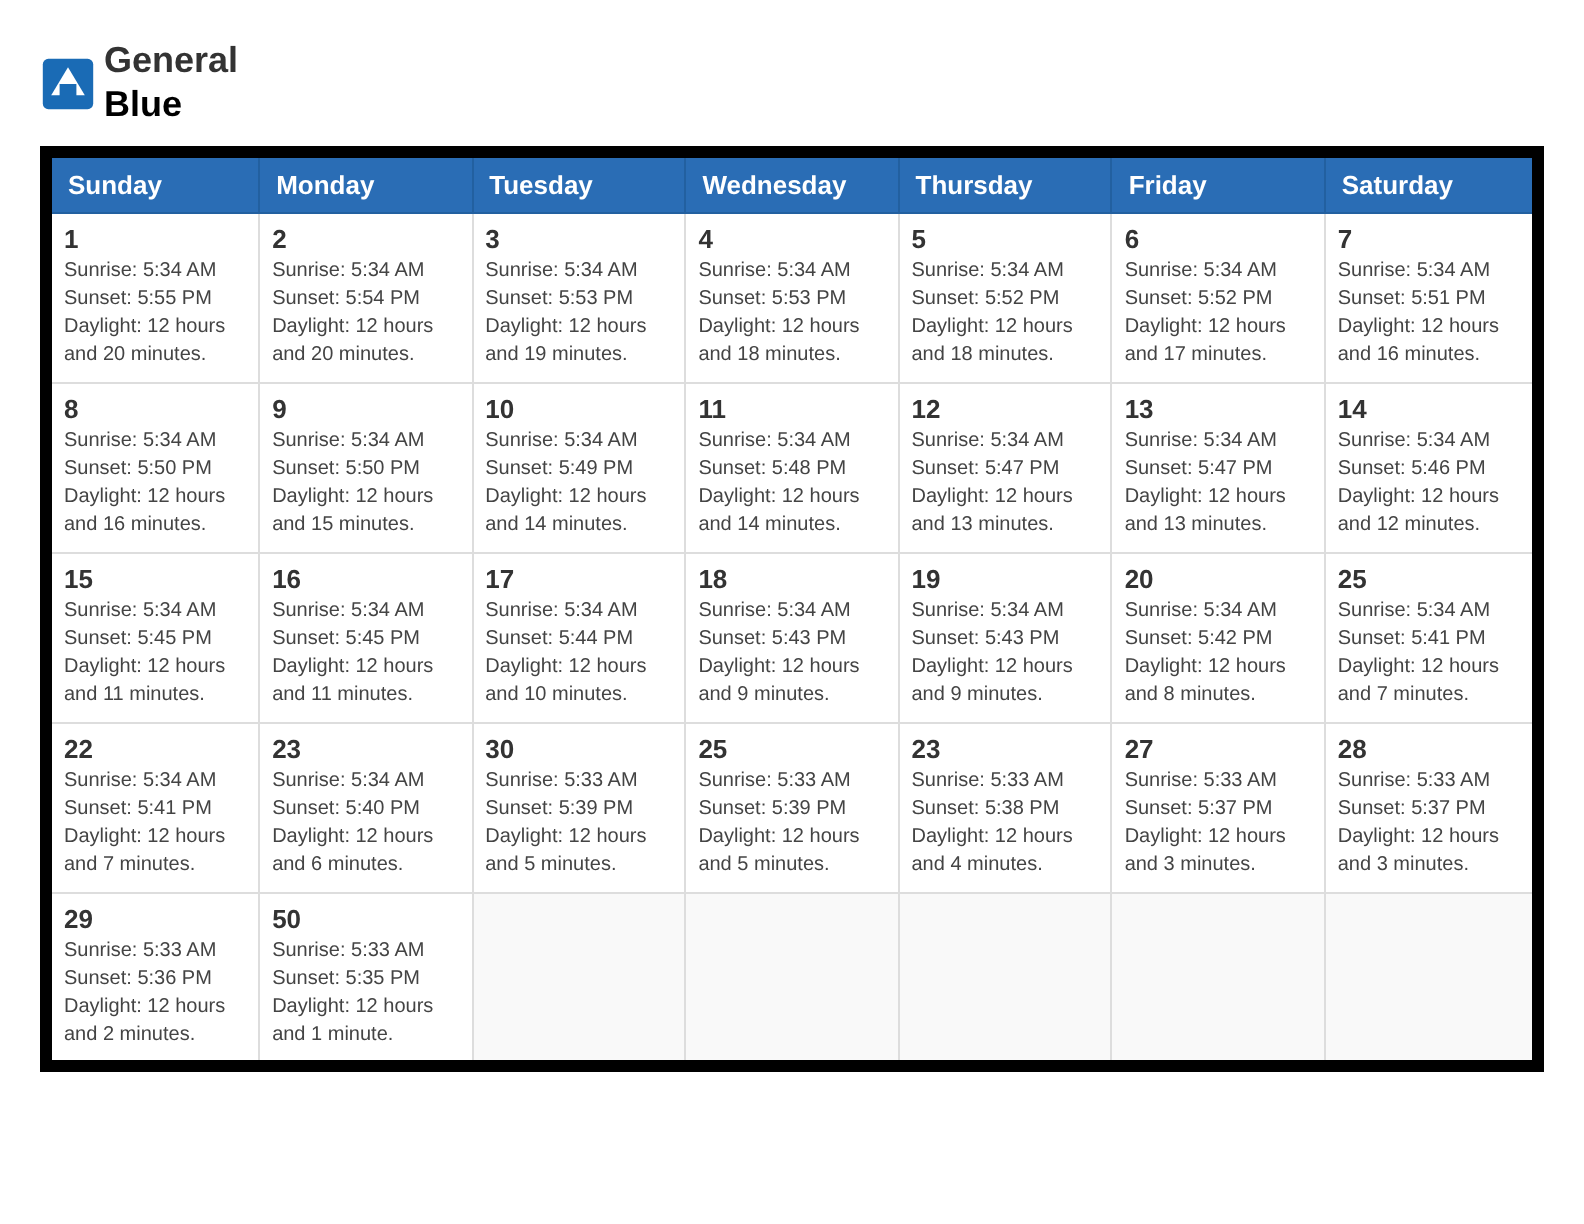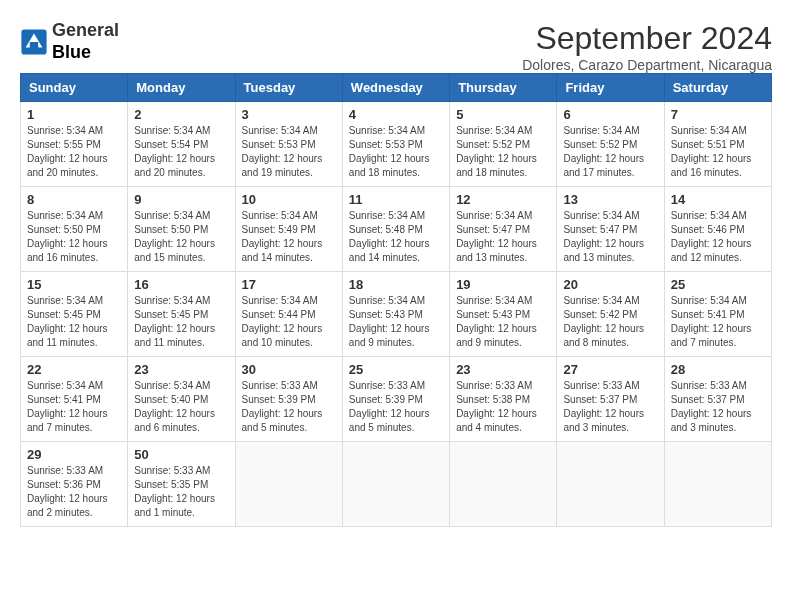--- a/index.html
+++ b/index.html
@@ -7,20 +7,21 @@
       font-family: Arial, sans-serif;
       background: #fff;
       width: 792px;
       min-height: 612px;
       padding: 20px;
     }
     .header {
       display: flex;
       justify-content: space-between;
       align-items: flex-start;
+      margin-bottom: 10px;
     }
     .logo {
       display: flex;
       align-items: center;
       gap: 4px;
     }
     .logo-text {
       font-size: 18px;
       font-weight: bold;
       line-height: 1.2;
@@ -39,21 +40,21 @@
       color: #333;
       font-weight: normal;
     }
     .location {
       font-size: 14px;
       color: #555;
     }
     .calendar {
       width: 100%;
       border-collapse: collapse;
-      border: 1px solid #000000;
+      border: 6px solid #000000;
     }
     .calendar th {
       background: #2a6db5;
       color: #fff;
       font-size: 13px;
       font-weight: bold;
       padding: 6px 8px;
       text-align: left;
       border: 1px solid #2260a0;
     }
@@ -93,24 +94,20 @@
     <svg class="logo-icon" viewBox="0 0 40 40">
       <rect x="2" y="2" width="36" height="36" rx="4" fill="#1a6bb5"></rect>
       <polygon points="20,8 32,28 8,28" fill="white"></polygon>
       <rect x="14" y="20" width="12" height="10" fill="#1a6bb5"></rect>
     </svg>
     <div class="logo-text">
       <div class="logo-general">General</div>
       <div class="logo-blue">Blue</div>
     </div>
   </div>
-  <div class="title-block">
-    <div class="month-year">September 2024</div>
-    <div class="location">Dolores, Carazo Department, Nicaragua</div>
-  </div>
 </div>
 
 <table class="calendar">
   <thead>
     <tr id="header-row">
         <th>Sunday</th>
         <th>Monday</th>
         <th>Tuesday</th>
         <th>Wednesday</th>
         <th>Thursday</th>

